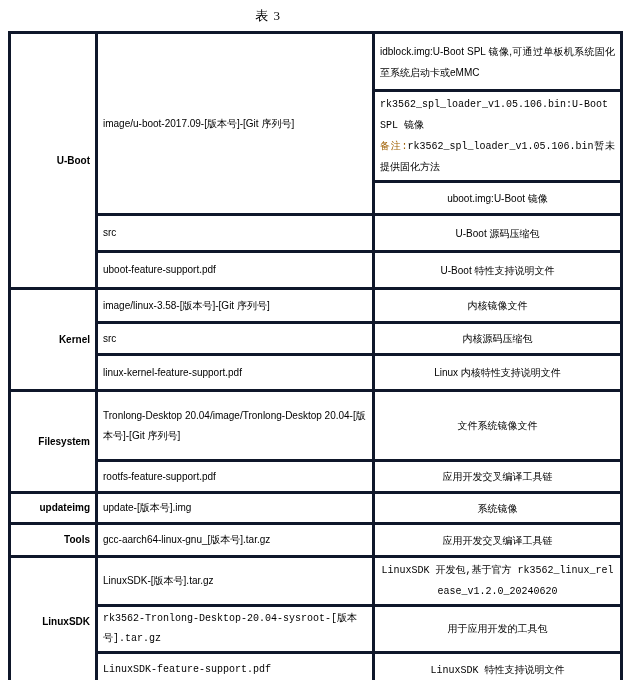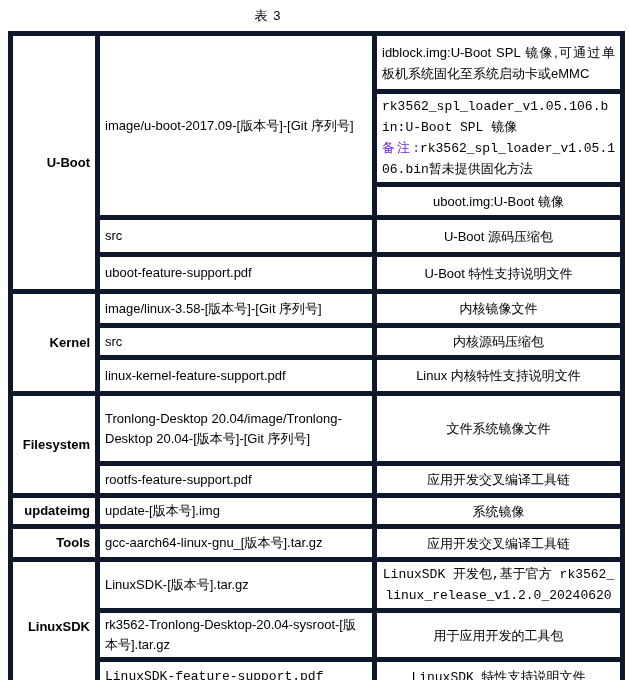--- a/index.html
+++ b/index.html
@@ -10,33 +10,34 @@
     height: 680px;
     font-family: "Liberation Sans", "DejaVu Sans", sans-serif;
     color: #000000;
   }
   .caption {
     width: 536px;
     margin: 7px 0 6px 0;
     text-align: center;
     font-size: 13px;
     letter-spacing: 1px;
+    font-family: Liberation Serif, serif;
   }
   table.doc {
     border-collapse: collapse;
     table-layout: fixed;
     margin-left: 8px;
     width: 612px;
     border: 1px solid #000000;
   }
   td {
-    border: 5px solid #0f172a;
+    border: 3px solid #0f172a;
     padding: 2px 5px;
     vertical-align: middle;
-    font-size: 13px;
+    font-size: 10px;
     line-height: 20px;
     overflow: hidden;
     background: #ffffff;
   }
   td.cat {
     font-weight: bold;
     text-align: right;
   }
   td.file {
     overflow-wrap: break-word;
@@ -48,33 +49,33 @@
   }
   td.justify {
     text-align: justify;
     text-justify: inter-ideograph;
   }
   td.breakall {
     word-break: break-all;
     font-family: Liberation Mono, monospace;
   }
   .note-label {
-    color: #6d28d9;
+    color: #a16207;
   }
   tr.h58 { height: 58px; }
   tr.h84 { height: 84px; }
   tr.h33 { height: 33px; }
   tr.h37 { height: 37px; }
   tr.h34 { height: 34px; }
   tr.h32 { height: 32px; }
   tr.h36 { height: 36px; }
   tr.h70 { height: 70px; }
   tr.h31 { height: 31px; }
   tr.h44 { height: 44px; }
-  tr.h42 { height: 42px; }
+  tr.h42 { height: 42px; font-family: Liberation Mono, monospace; }
   tr.h35 { height: 35px; font-family: Liberation Mono, monospace; }
 </style>
 </head>
 <body>
 
 <div class="caption">表 3</div>
 
 <table class="doc">
   <colgroup>
     <col style="width:87px">

